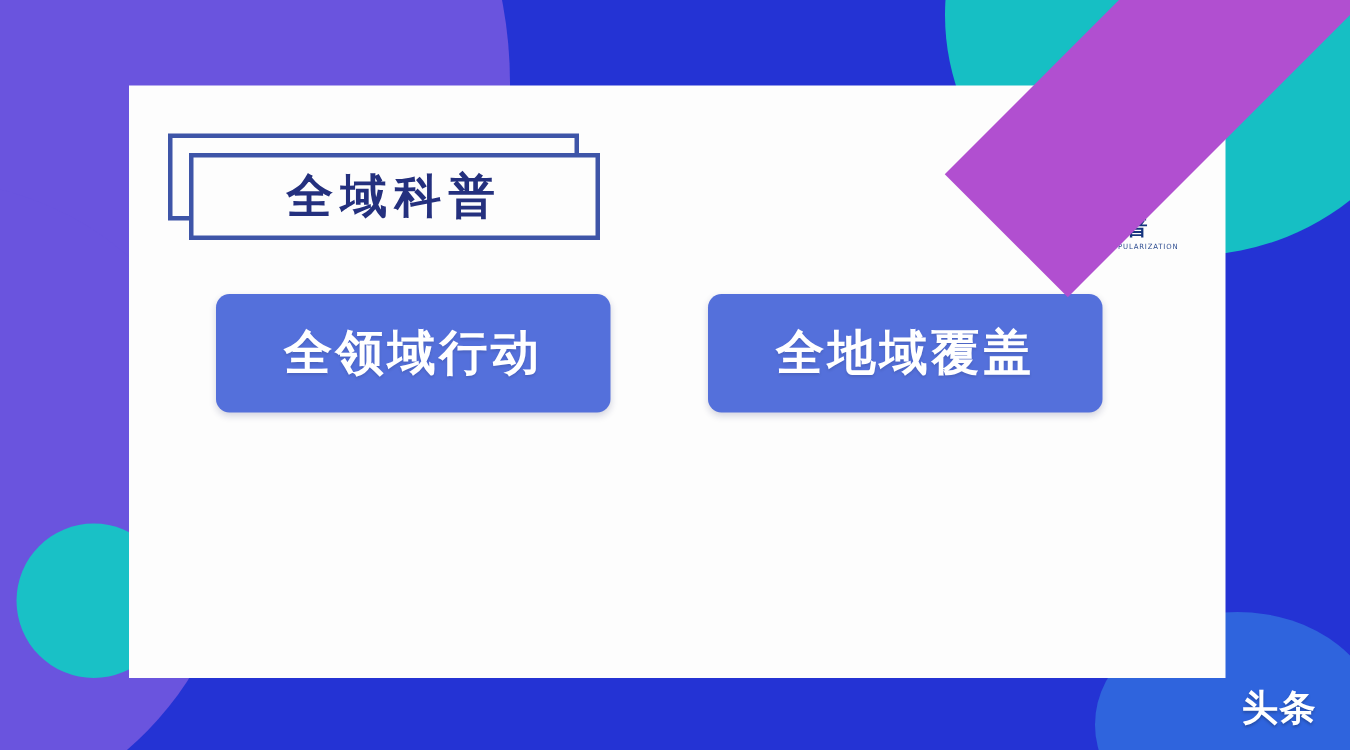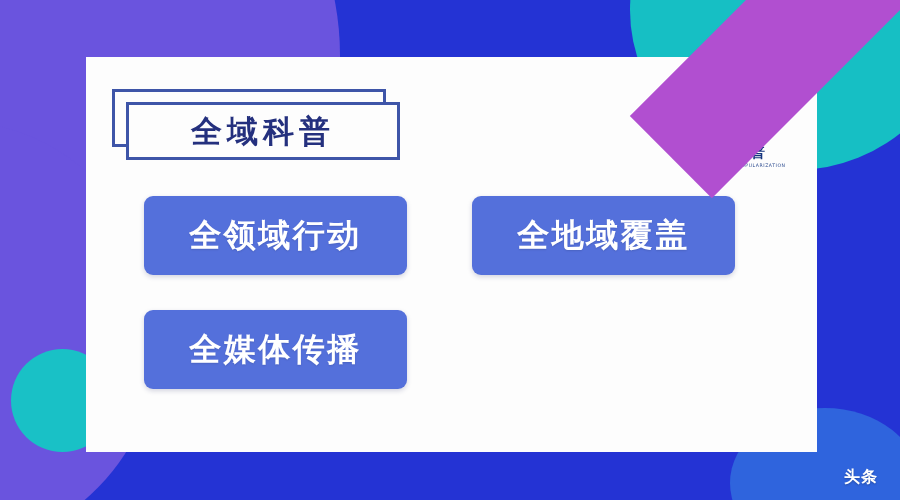--- a/index.html
+++ b/index.html
@@ -98,21 +98,21 @@
     white-space:nowrap;text-shadow:0 1px 2px rgba(0,0,0,.12);
   }
   .pill.p0{left:0;top:0;}
   .pill.p1{left:328px;top:0;}
   .pill.p2{left:0;top:114px;}
   .pill.p3{left:328px;top:114px;}
 
   
   .watermark{
     position:absolute;right:22px;bottom:12px;
-    color:#ffffff;font-size:16px;font-weight:bold;letter-spacing:1px;
+    color:#ffffff;font-size:24px;font-weight:bold;letter-spacing:1px;
     white-space:nowrap;text-shadow:0 1px 2px rgba(0,0,0,.25);
     display:flex;align-items:center;gap:7px;
   }
 </style>
 </head>
 <body>
 
 <div class="stage">
 
   <div class="bg-base"></div>
@@ -160,23 +160,20 @@
       <div class="logo-sub">HOLISTIC SCIENCE POPULARIZATION</div>
     </div>
 
     <div class="grid">
       <div class="pill p0">
         <span>全领域行动</span>
       </div>
       <div class="pill p1">
         <span>全地域覆盖</span>
       </div>
-      <div class="pill p2">
-        <span>全媒体传播</span>
-      </div>
     </div>
 
   </div>
 
   <div class="band-purple"></div>
 
   <div class="watermark">
     <span>头条</span>
   </div>
 

